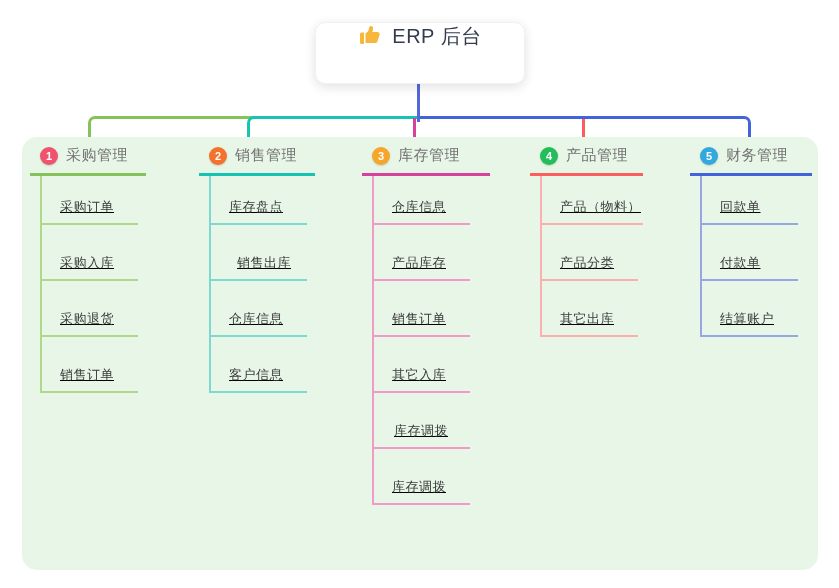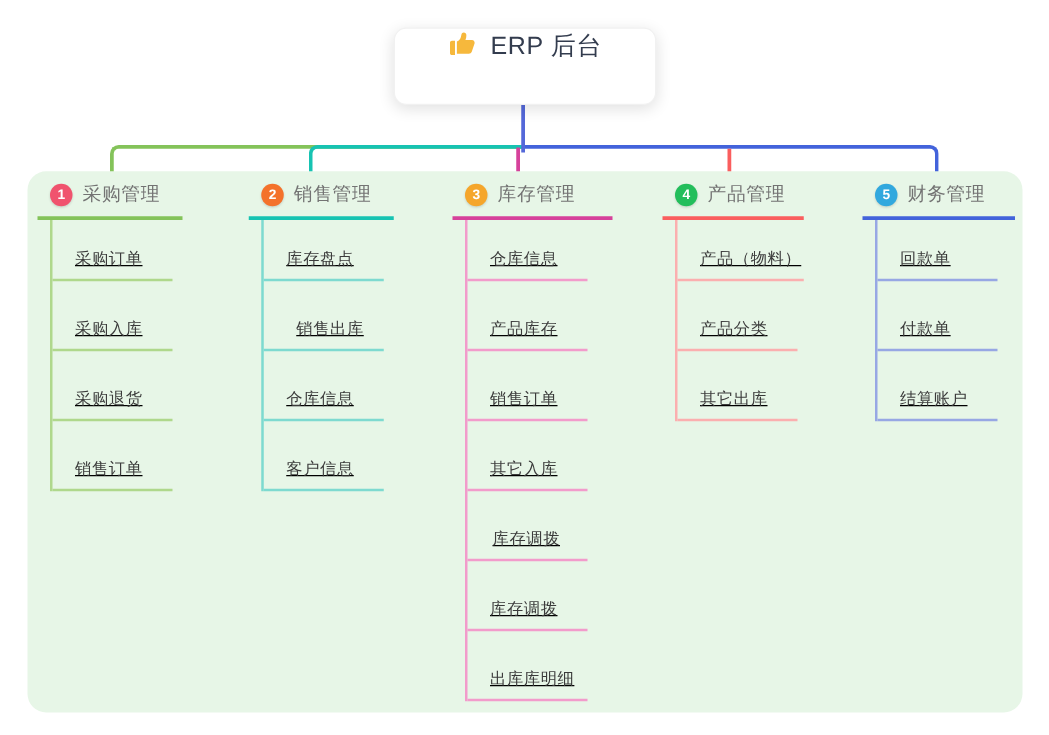--- a/index.html
+++ b/index.html
@@ -131,23 +131,20 @@
         </div>
         <div class="kid">
           <span class="kid-label" style="border-bottom-color: rgb(242, 155, 203);">其它入库</span>
         </div>
         <div class="kid">
           <span class="kid-label" style="border-bottom-color: rgb(242, 155, 203); padding-left: 20px;">库存调拨</span>
         </div>
         <div class="kid">
           <span class="kid-label" style="border-bottom-color: rgb(242, 155, 203);">库存调拨</span>
         </div>
-        <div class="kid">
-          <span class="kid-label" style="border-bottom-color: rgb(242, 155, 203);">出库库明细</span>
-        </div>
       </div>
     </div>
   <div class="branch-col" style="left:530px;width:113px;">
       <div class="head" style="border-bottom-color: rgb(250, 94, 94);">
         <span class="badge" style="background-color: rgb(35, 190, 91);">4</span>
         <span class="head-label">产品管理</span>
       </div>
       <div class="kids" style="border-left-color: rgb(251, 175, 175);">
         <div class="kid">
           <span class="kid-label" style="border-bottom-color: rgb(251, 175, 175);">产品（物料）</span>

